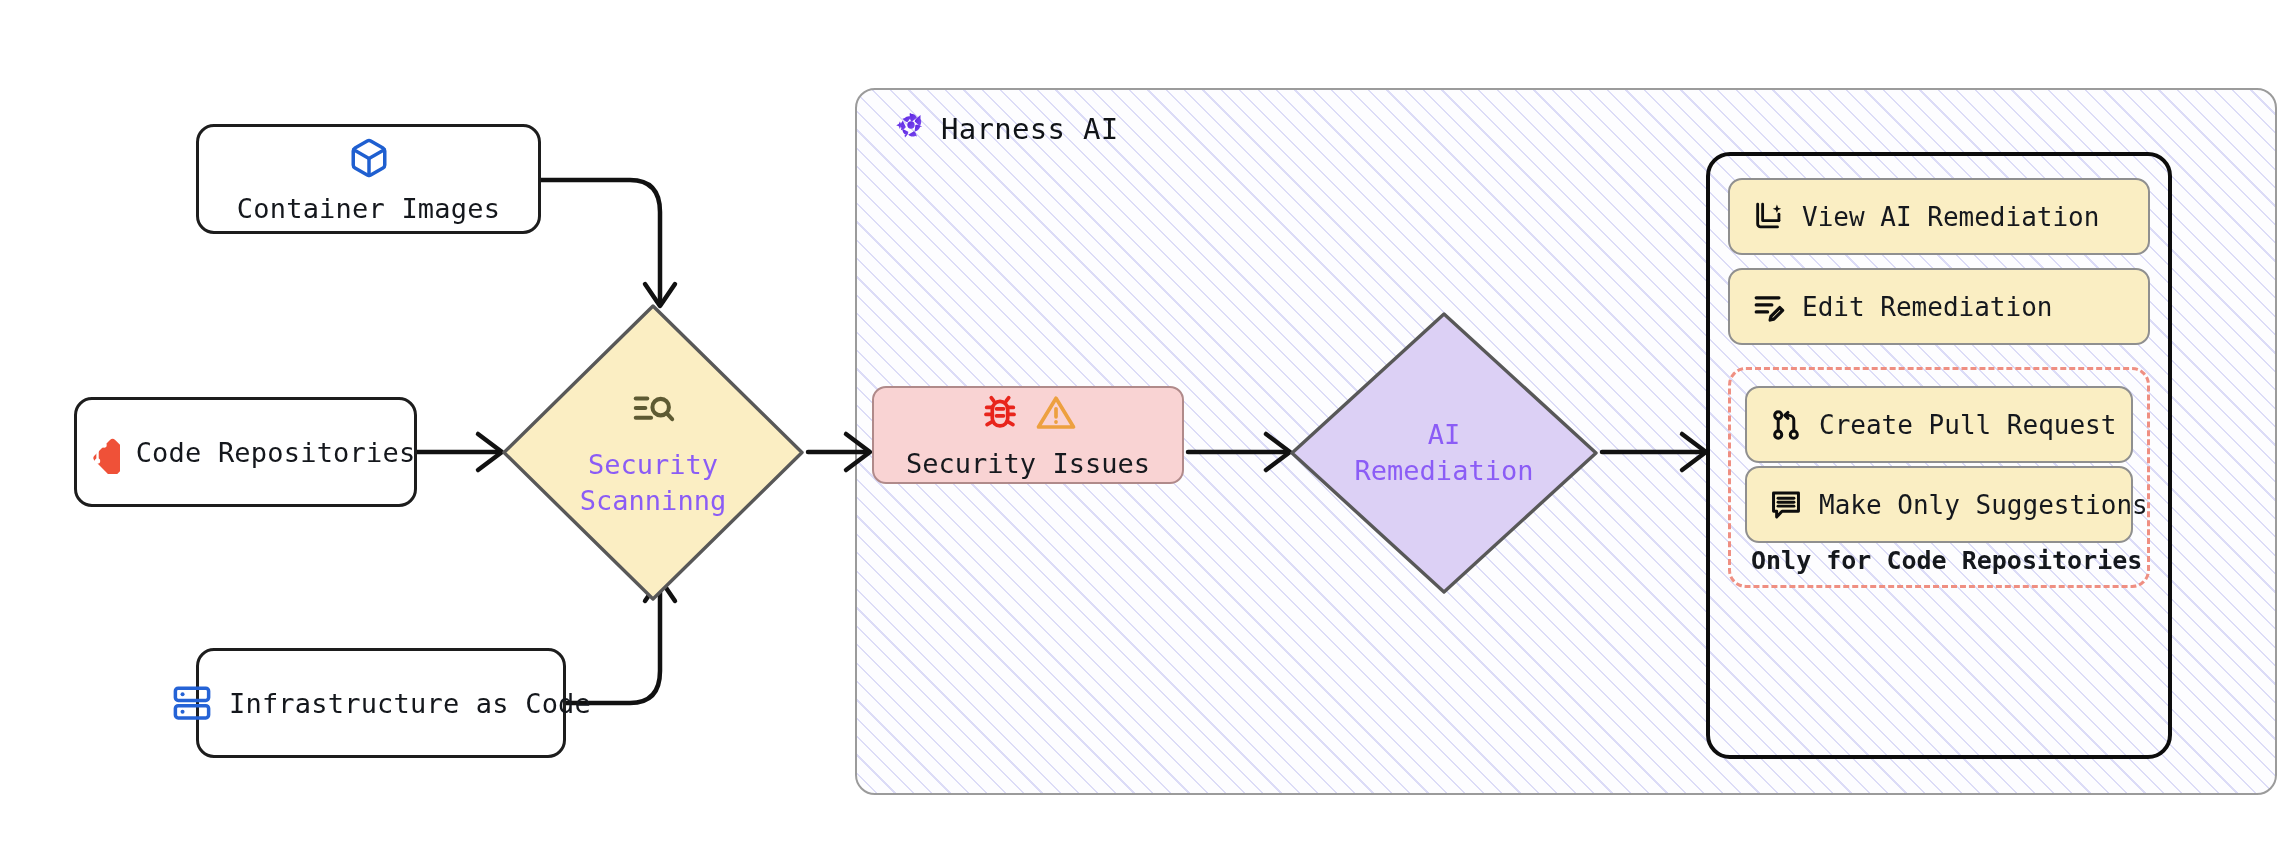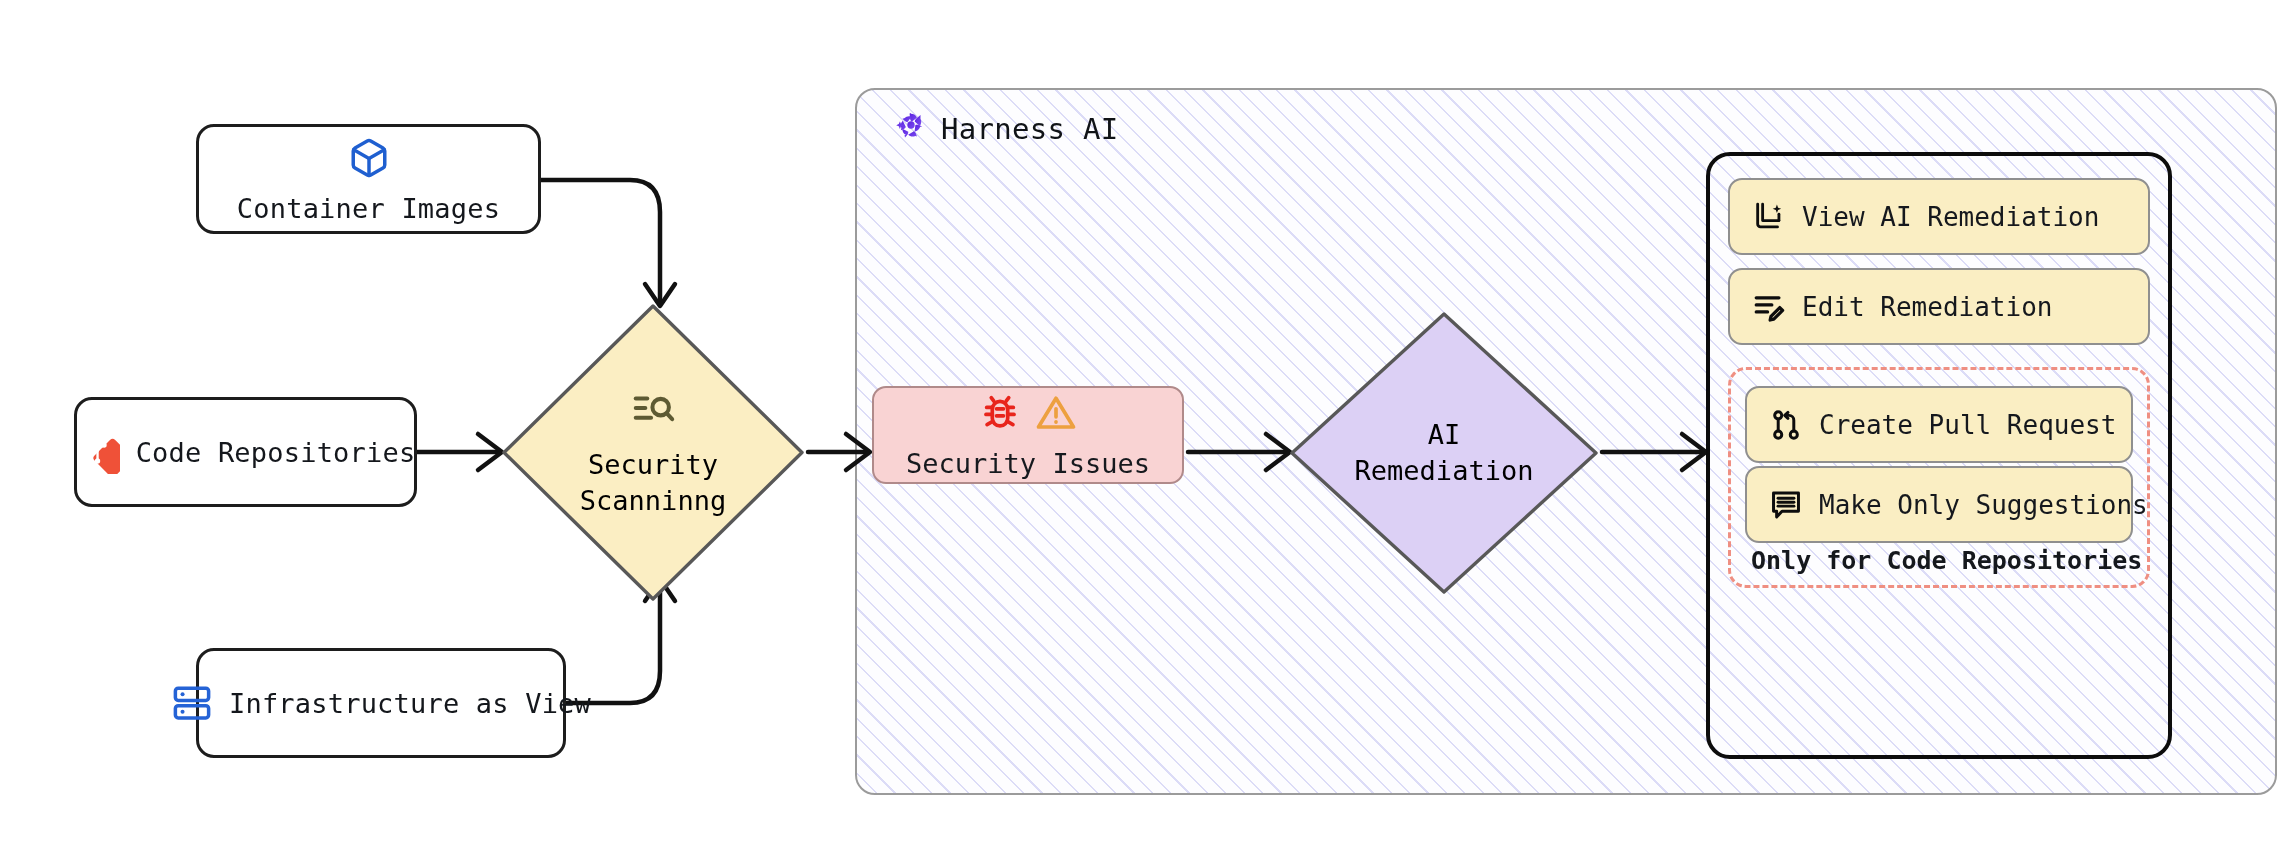--- a/index.html
+++ b/index.html
@@ -60,21 +60,21 @@
   }
 
   
   .diamond-wrap{position:absolute;}
   .diamond-wrap svg{display:block;overflow:visible;}
   .diamond-text{
     position:absolute;
     left:0; top:0; right:0; bottom:0;
     display:flex;flex-direction:column;
     align-items:center;justify-content:center;
-    font-size:27px;color:#000000;line-height:1.32;
+    font-size:27px;color:#8b5cf6;line-height:1.32;
     text-align:center;pointer-events:none;
   }
   .diamond-text .dico{margin-bottom:14px;display:flex;}
 
   
   #security-issues{
     position:absolute;
     left:872px; top:386px;
     width:312px; height:98px;
     box-sizing:border-box;
@@ -216,21 +216,21 @@
 
   <div class="card" id="infrastructure-as-code" style="left:196px; top:648px; width:370px; height:110px;">
     <span class="ico">
       <svg width="42" height="42" viewBox="0 0 24 24" fill="none" stroke="#2563d6" stroke-width="2" stroke-linecap="round" stroke-linejoin="round">
         <rect x="2.5" y="3.5" width="19" height="7" rx="1.6"></rect>
         <rect x="2.5" y="13.5" width="19" height="7" rx="1.6"></rect>
         <circle cx="6.6" cy="7" r="1.15" fill="#2563d6" stroke="none"></circle>
         <circle cx="6.6" cy="17" r="1.15" fill="#2563d6" stroke="none"></circle>
       </svg>
     </span>
-    <span class="lbl">Infrastructure as View</span>
+    <span class="lbl">Infrastructure as Code</span>
   </div>
 
   <div class="diamond-wrap" style="left:498px; top:300px; width:310px; height:305px;">
     <svg width="310" height="305" viewBox="0 0 310 305">
       <path d="M155 6 L304 152.5 L155 299 L6 152.5 Z" fill="#fbeec3" stroke="#585858" stroke-width="3.4" stroke-linejoin="round"></path>
     </svg>
     <div class="diamond-text">
       <span class="dico">
         <svg width="46" height="46" viewBox="0 0 24 24" fill="none" stroke="#5d5a33" stroke-width="2.1" stroke-linecap="round">
           <path d="M3 6h6"></path>

